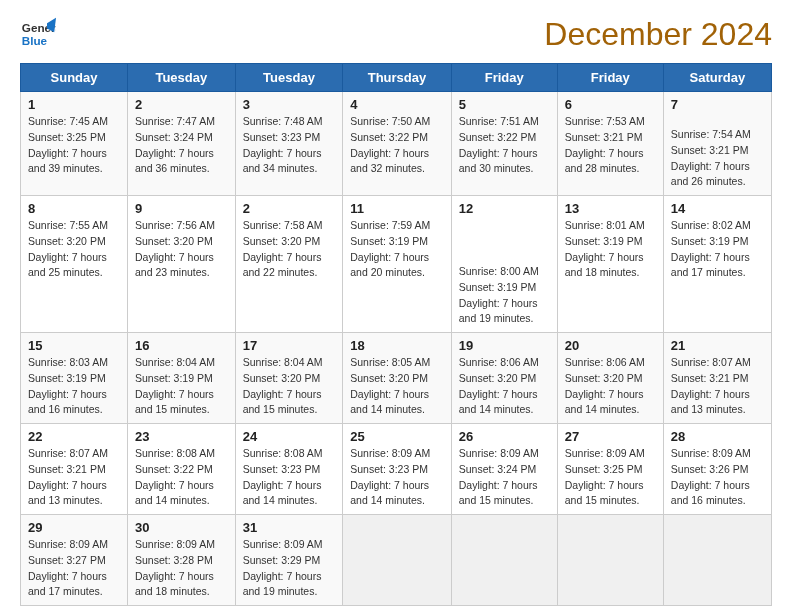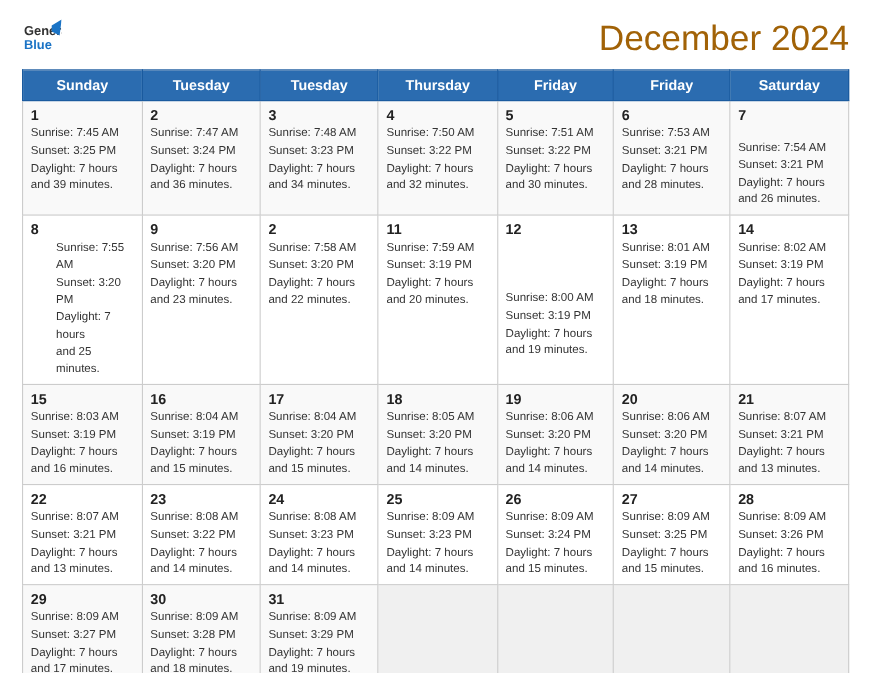--- a/index.html
+++ b/index.html
@@ -157,21 +157,21 @@
           <span class="day-num">7</span>
           <div class="day-info" style="white-space: pre-line; margin-top: 15px;">Sunrise: 7:54 AM
 Sunset: 3:21 PM
 Daylight: 7 hours
 and 26 minutes.</div>
         </td>
       </tr>
       <tr>
         <td>
           <span class="day-num">8</span>
-          <div class="day-info" style="white-space: pre-line; margin-left: 23px;">Sunrise: 7:55 AM
+          <div class="day-info" style="white-space: pre-line;">Sunrise: 7:55 AM
 Sunset: 3:20 PM
 Daylight: 7 hours
 and 25 minutes.</div>
         </td>
         <td>
           <span class="day-num">9</span>
           <div class="day-info" style="white-space: pre-line;">Sunrise: 7:56 AM
 Sunset: 3:20 PM
 Daylight: 7 hours
 and 23 minutes.</div>

